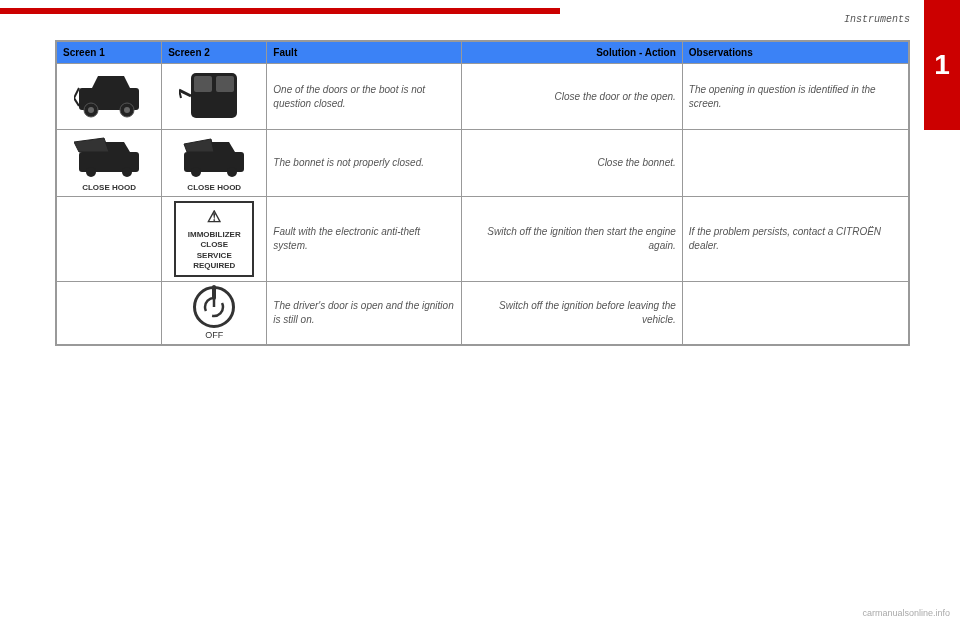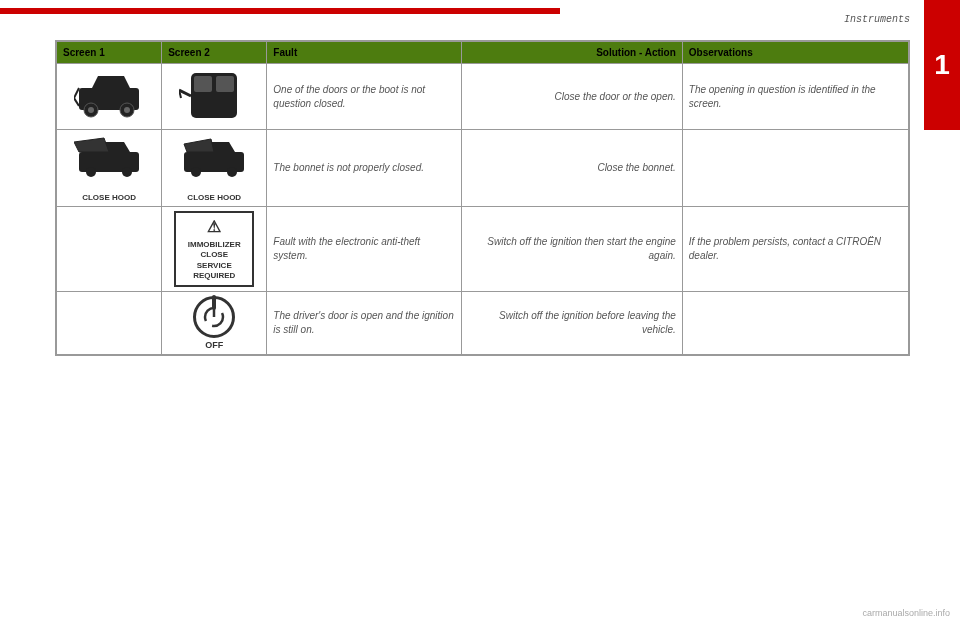--- a/index.html
+++ b/index.html
@@ -70,21 +70,21 @@
       border: 1px solid #999;
     }
 
     table {
       width: 100%;
       border-collapse: collapse;
       font-size: 10px;
     }
 
     th {
-      background: #4d7c0f;
+      background: #3b82f6;
       border: 1px solid #999;
       padding: 5px 6px;
       text-align: left;
       font-weight: bold;
       font-size: 10px;
       color: #000;
     }
 
     td {
       border: 1px solid #999;
@@ -100,21 +100,21 @@
     .col-observations { width: 215px; }
 
     .image-cell {
       text-align: center;
       padding: 4px;
     }
 
     .icon-label {
       font-size: 8px;
       font-weight: bold;
-      margin-top: 12px;
+      margin-top: 2px;
     }
 
     .cell-text-italic {
       font-size: 10px;
       line-height: 1.4;
       color: #555;
       font-style: italic;
     }
 
     .bold-text {
@@ -161,21 +161,21 @@
       width: 4px;
       height: 14px;
       background: #333;
       position: absolute;
       top: -4px;
       border-radius: 2px;
     }
 
     .off-label {
       font-size: 9px;
-      font-weight: bold;
+      font-weight: normal;
       margin-top: 2px;
     }
   </style>
 </head>
 <body>
 
 <div class="top-bar"></div>
 
 <div class="page-tab">
   <span>1</span>

